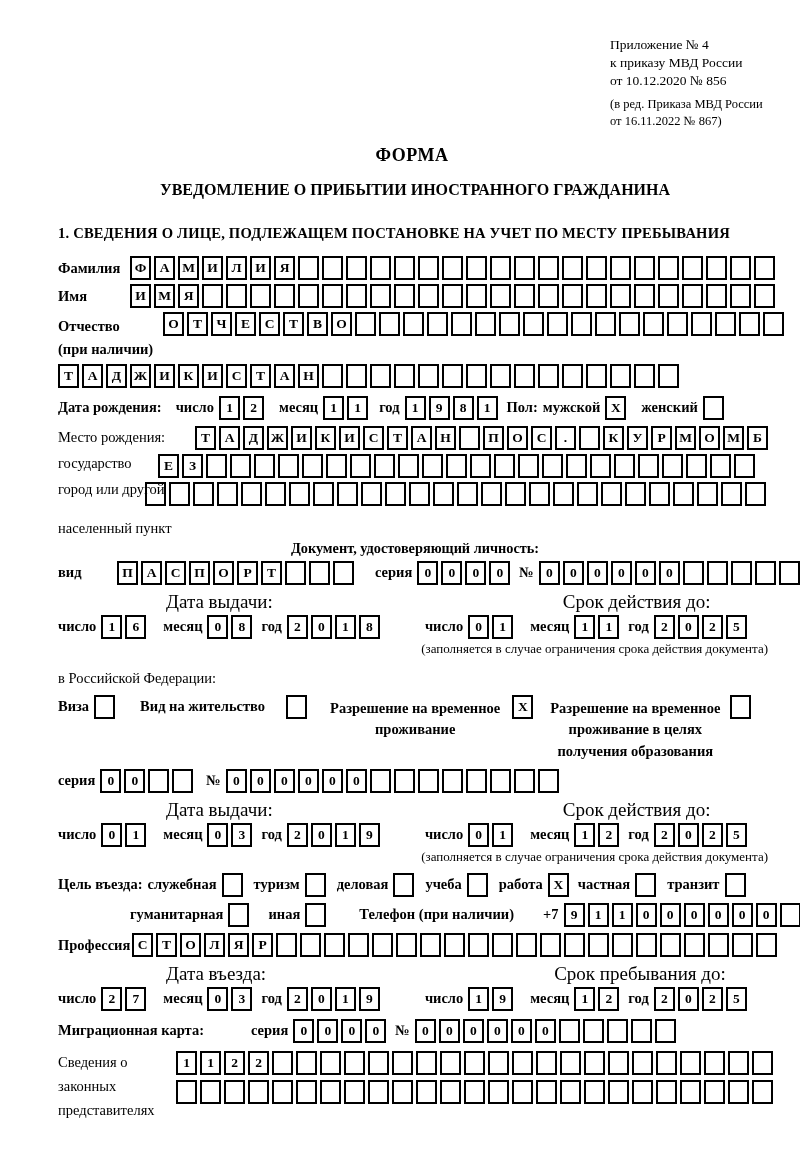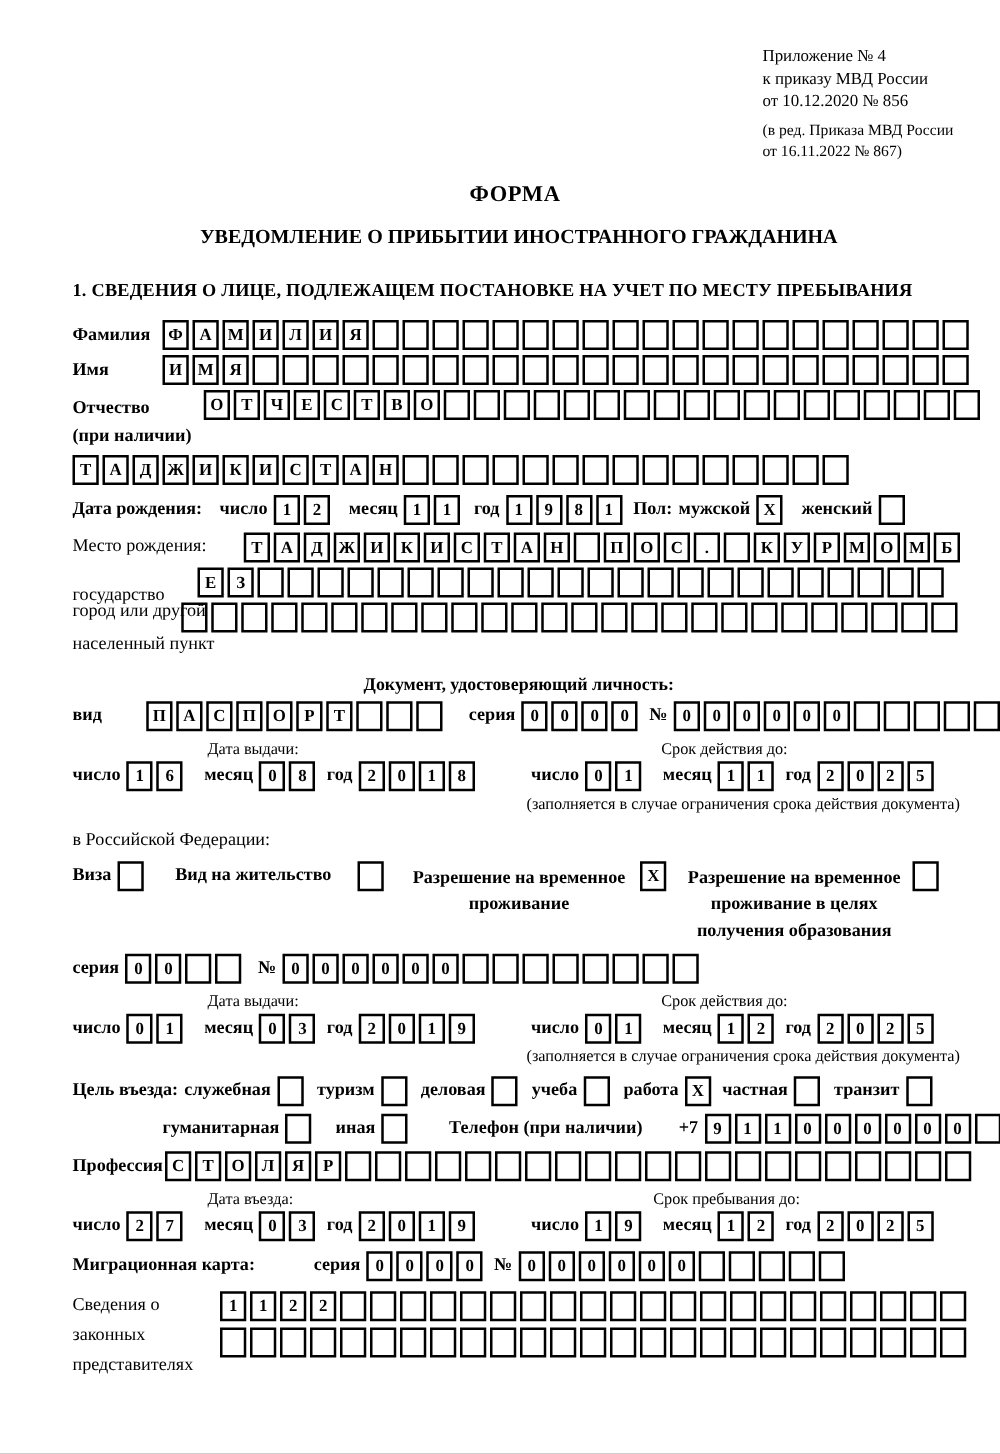--- a/index.html
+++ b/index.html
@@ -18,21 +18,21 @@
   .frow{display:flex;align-items:flex-start;margin-top:4px;font-weight:bold;}
   .lab{flex:none;padding-top:3px;line-height:1.25;}
   .lab2{flex:none;line-height:1.55;padding-top:3px;}
   .cells{display:inline-flex;flex:none;}
   .cell{
     width:17px;height:20px;border:2px solid #000;margin-right:3px;flex:none;
     display:inline-flex;align-items:center;justify-content:center;
     font-size:13.5px;line-height:20px;
   }
   .dlab{flex:none;padding-top:3px;margin-right:5px;}
-  .heads{display:flex;font-size:13px;margin-top:6px;}
+  .heads{display:flex;font-size:19px;margin-top:6px;}
   .note{font-size:13px;text-align:right;padding-right:4px;margin-top:2px;}
   .center-b{text-align:center;font-weight:bold;font-size:14.3px;margin-top:4px;}
   .optcol{text-align:center;line-height:1.5;padding-top:3px;flex:none;}
   .relgroup{position:relative;}
   .alab{position:absolute;left:0;line-height:1.2;font-family:Liberation Serif, serif;}
 </style>
 </head>
 <body>
 
 <div class="page">
@@ -211,23 +211,23 @@
         <span class="cell">X</span>
       </span>
     <span class="dlab" style="margin-left:12px">женский</span>
     <span class="cells">
         <span class="cell"></span>
       </span>
   </div>
 
   <div class="relgroup" style="height:110px;margin-top:6px">
     <span class="alab" style="top:3px">Место рождения:</span>
-    <span class="alab" style="top:42px">государство</span>
+    <span class="alab" style="top:29px">государство</span>
     <span class="alab" style="top:55px">город или другой</span>
-    <span class="alab" style="top:81px">населенный пункт</span>
+    <span class="alab" style="top:94px">населенный пункт</span>
     <div class="frow" style="margin:0 0 0 137px">
       <span class="cells">
           <span class="cell">Т</span>
           <span class="cell">А</span>
           <span class="cell">Д</span>
           <span class="cell">Ж</span>
           <span class="cell">И</span>
           <span class="cell">К</span>
           <span class="cell">И</span>
           <span class="cell">С</span>

